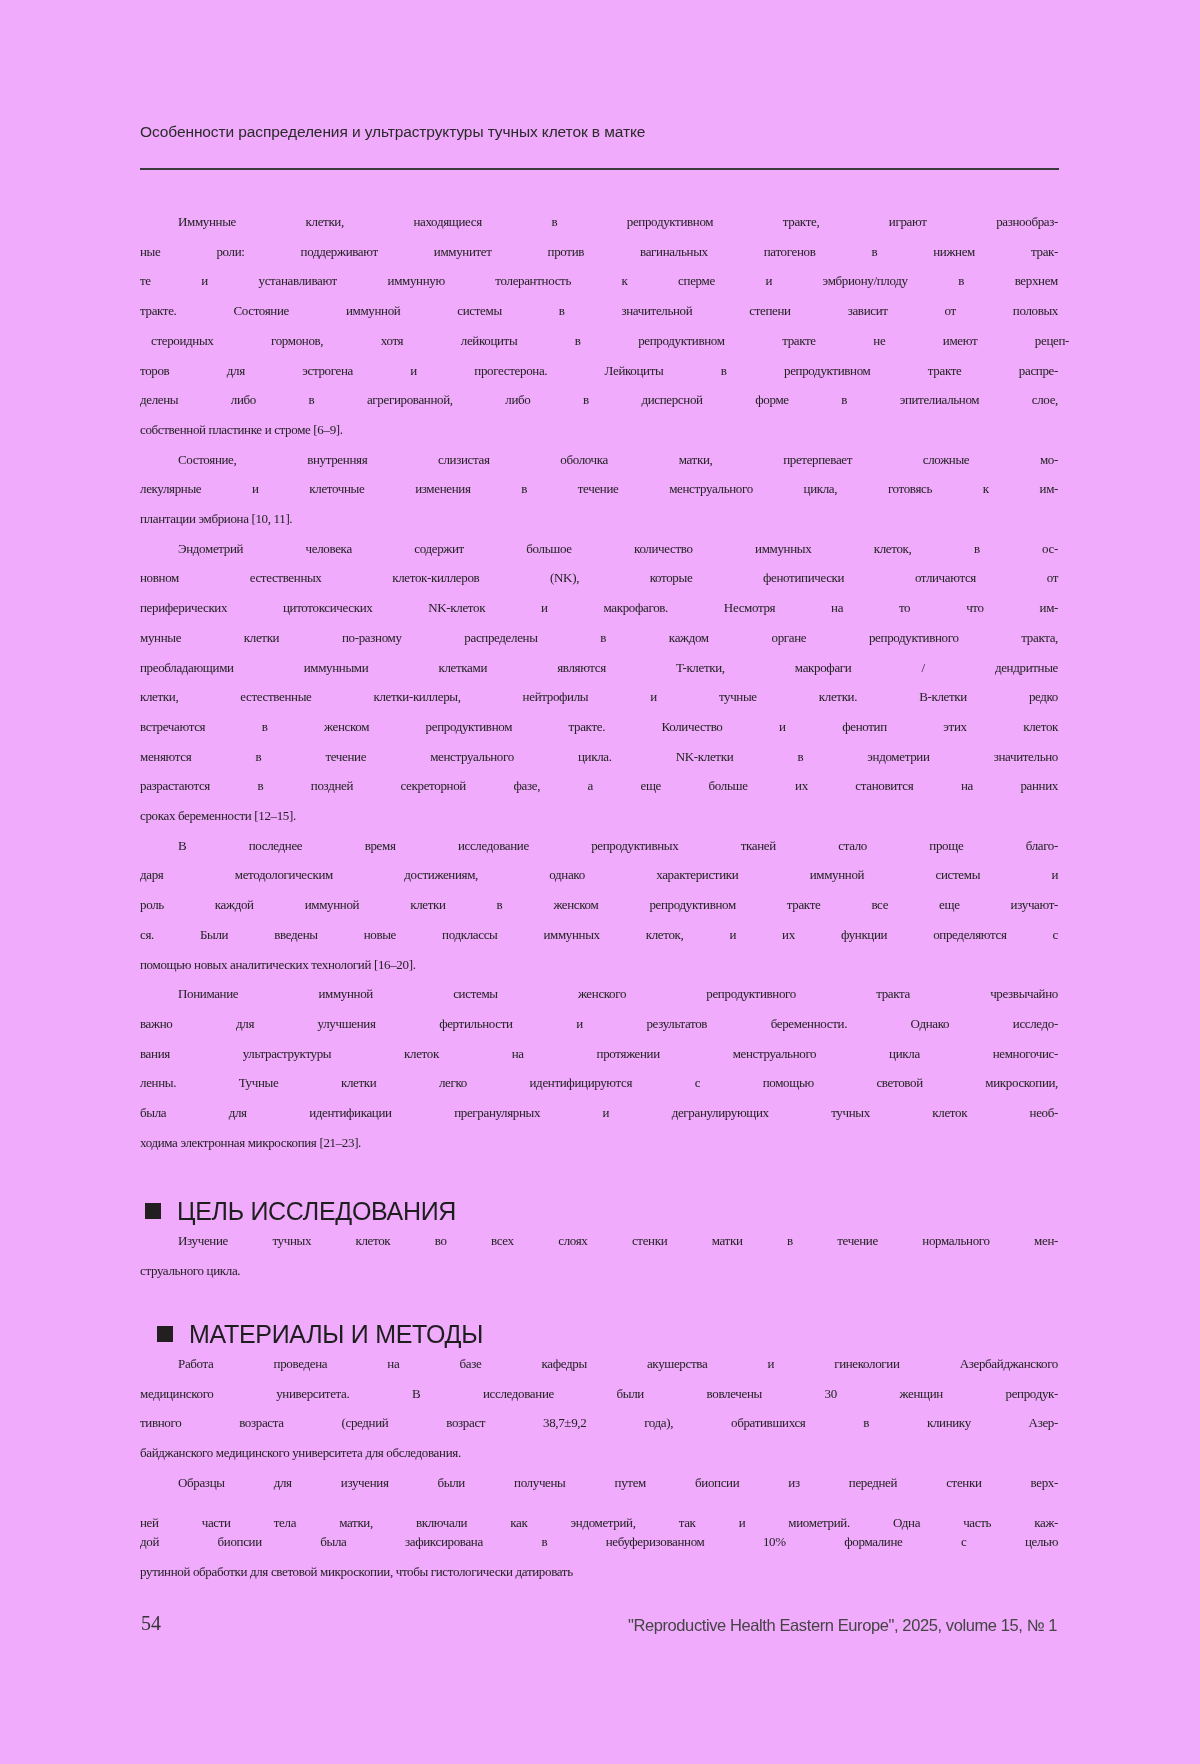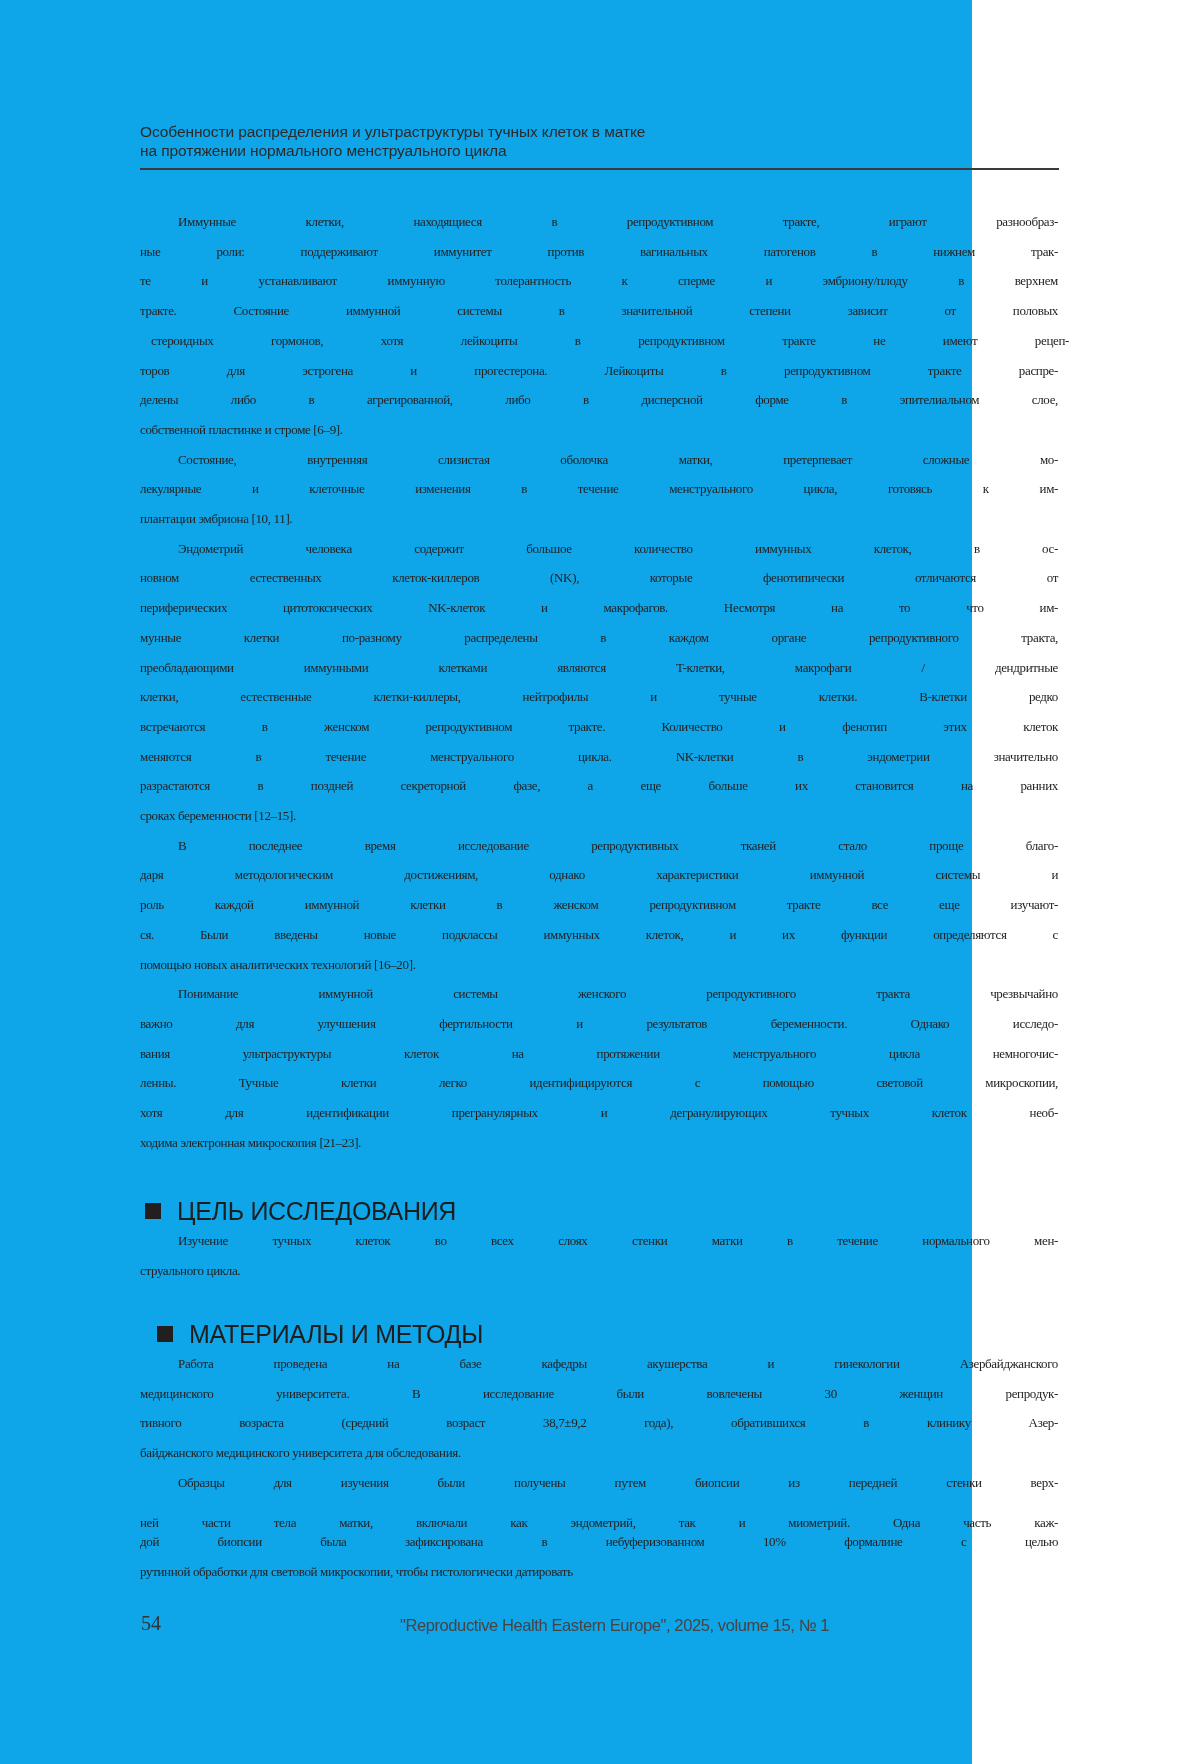--- a/index.html
+++ b/index.html
@@ -1,17 +1,17 @@
 <!DOCTYPE html>
 <html><head>
 <meta charset="utf-8">
 <style>
   html, body { margin: 0; padding: 0; background: #ffffff; }
   body { width: 1200px; height: 1764px; position: relative; overflow: hidden; }
-  .page { position: absolute; left: 0; top: 0; width: 972px; height: 1764px; background: #0ea5e9; }
+  .page { position: absolute; left: 0; top: 0; width: 1200px; height: 1764px; background: #f0abfc; }
   .running-head {
     position: absolute; left: 140px; top: 122px; width: 918px;
     font-family: "Liberation Sans", sans-serif; font-size: 15.5px; line-height: 19px;
     color: #2a2a2a; letter-spacing: -0.1px;
   }
   .head-rule { position: absolute; left: 140px; top: 168px; width: 919px; height: 2px; background: #3a3a3a; }
   .line {
     position: absolute; left: 140px; width: 918px; height: 30px;
     font-family: Liberation Serif, serif; font-size: 13px; line-height: 30px;
     color: #232323; white-space: nowrap; letter-spacing: -0.35px;
@@ -34,21 +34,20 @@
     font-family: "Liberation Sans", sans-serif; font-size: 16.5px; color: #444; letter-spacing: -0.4px;
   }
 </style>
 </head>
 <body>
 
 <div class="page">
 
   <div class="running-head">
     <div>Особенности распределения и ультраструктуры тучных клеток в матке</div>
-    <div>на протяжении нормального менструального цикла</div>
   </div>
   <div class="head-rule"></div>
 
   <div id="body-lines">
       <div class="line indent" style="top: 207px;">Иммунные клетки, находящиеся в репродуктивном тракте, играют разнообраз-</div>
       <div class="line" style="top: 236.7px;">ные роли: поддерживают иммунитет против вагинальных патогенов в нижнем трак-</div>
       <div class="line" style="top: 266.4px;">те и устанавливают иммунную толерантность к сперме и эмбриону/плоду в верхнем</div>
       <div class="line" style="top: 296.1px;">тракте. Состояние иммунной системы в значительной степени зависит от половых</div>
       <div class="line" style="top: 325.8px; margin-left: 11px;">стероидных гормонов, хотя лейкоциты в репродуктивном тракте не имеют рецеп-</div>
       <div class="line" style="top: 355.5px;">торов для эстрогена и прогестерона. Лейкоциты в репродуктивном тракте распре-</div>
@@ -69,21 +68,21 @@
       <div class="line last" style="top: 801px;">сроках беременности [12–15].</div>
       <div class="line indent" style="top: 830.7px;">В последнее время исследование репродуктивных тканей стало проще благо-</div>
       <div class="line" style="top: 860.4px;">даря методологическим достижениям, однако характеристики иммунной системы и</div>
       <div class="line" style="top: 890.1px;">роль каждой иммунной клетки в женском репродуктивном тракте все еще изучают-</div>
       <div class="line" style="top: 919.8px;">ся. Были введены новые подклассы иммунных клеток, и их функции определяются с</div>
       <div class="line last" style="top: 949.5px;">помощью новых аналитических технологий [16–20].</div>
       <div class="line indent" style="top: 979.2px;">Понимание иммунной системы женского репродуктивного тракта чрезвычайно</div>
       <div class="line" style="top: 1008.9px;">важно для улучшения фертильности и результатов беременности. Однако исследо-</div>
       <div class="line" style="top: 1038.6px;">вания ультраструктуры клеток на протяжении менструального цикла немногочис-</div>
       <div class="line" style="top: 1068.3px;">ленны. Тучные клетки легко идентифицируются с помощью световой микроскопии,</div>
-      <div class="line" style="top: 1098px;">хотя для идентификации прегранулярных и дегранулирующих тучных клеток необ-</div>
+      <div class="line" style="top: 1098px;">была для идентификации прегранулярных и дегранулирующих тучных клеток необ-</div>
       <div class="line last" style="top: 1127.7px;">ходима электронная микроскопия [21–23].</div>
       <div class="heading" style="top: 1194px;">
         <span class="bullet"></span>
         <span>ЦЕЛЬ ИССЛЕДОВАНИЯ</span>
       </div>
       <div class="line indent" style="top: 1226px;">Изучение тучных клеток во всех слоях стенки матки в течение нормального мен-</div>
       <div class="line last" style="top: 1255.7px;">струального цикла.</div>
       <div class="heading" style="top: 1317px; margin-left: 12px;">
         <span class="bullet"></span>
         <span>МАТЕРИАЛЫ И МЕТОДЫ</span>

